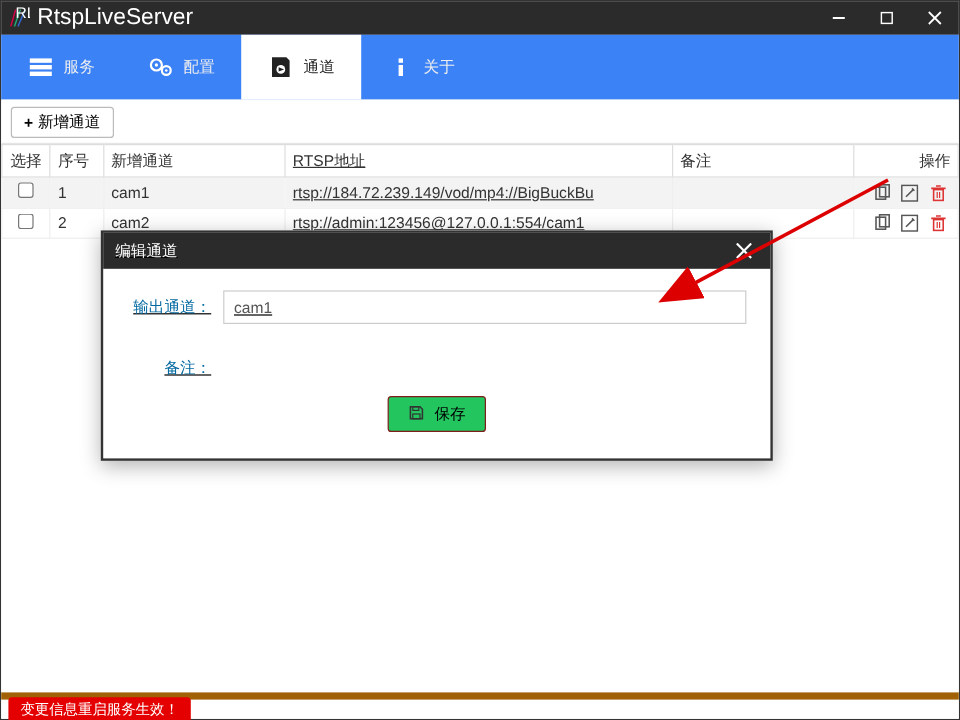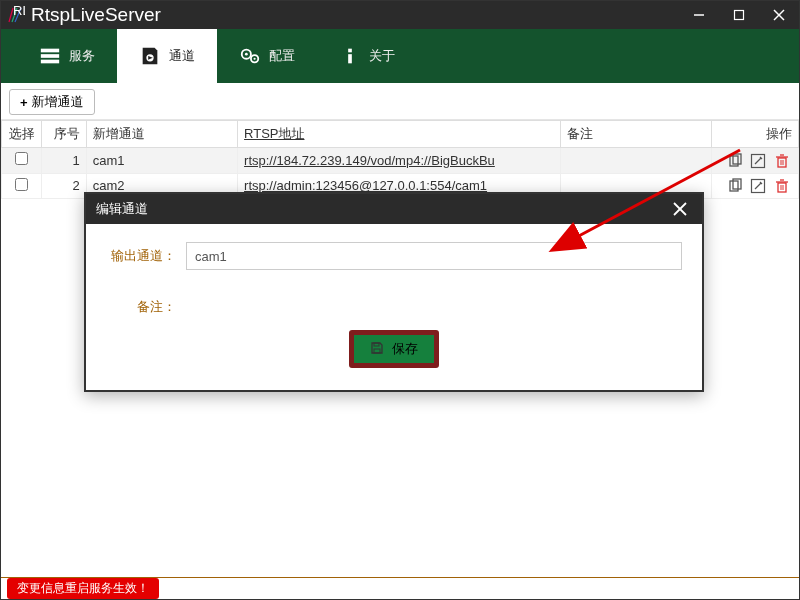--- a/index.html
+++ b/index.html
@@ -2,52 +2,52 @@
 <html><head>
 <meta charset="utf-8">
 <style>
   * { box-sizing: border-box; margin: 0; padding: 0; font-family: "Microsoft YaHei", Arial, sans-serif; font-size: 13px; }
   body { width: 800px; height: 600px; background: #f0f0f0; overflow: hidden; position: relative; }
   .window { width: 800px; height: 600px; background: #fff; border: 1px solid #333; display: flex; flex-direction: column; }
   .titlebar { height: 28px; background: #2b2b2b; color: #fff; display: flex; align-items: center; padding: 0 0 0 6px; }
   .titlebar .logo { width: 18px; height: 18px; margin-right: 6px; position: relative; }
   .titlebar .title { flex: 1; font-size: 19px; }
   .titlebar .winbtn { width: 40px; height: 28px; display: flex; align-items: center; justify-content: center; color: #fff; cursor: pointer; }
-  .navbar { height: 54px; background: #14532d; display: flex; align-items: stretch; padding: 0 16px; }
+  .navbar { height: 54px; background: #3b82f6; display: flex; align-items: stretch; padding: 0 0; }
   .navitem { display: flex; align-items: center; gap: 8px; padding: 0 22px; color: #eee; cursor: pointer; font-size: 15px; }
   .navitem.active { background: #fff; color: #222; }
   .navicon { width: 22px; height: 22px; display: inline-block; }
   .toolbar { padding: 6px 8px 4px 8px; background: #fff; border-bottom: 1px solid #e5e5e5; }
   .btn { display: inline-flex; align-items: center; gap: 4px; border: 1px solid #bbb; background: #fff; padding: 3px 10px; border-radius: 3px; cursor: pointer; font-size: 13px; }
   .table-wrap { flex: 1; overflow: auto; background: #fff; }
   table { width: 100%; border-collapse: collapse; }
   th { text-align: left; font-weight: normal; background: #fff; border: 1px solid #ddd; padding: 4px 6px; font-size: 13px; color: #333; margin-left: 46px; }
   td { border: 1px solid #eee; padding: 4px 6px; font-size: 13px; color: #333; white-space: nowrap; overflow: hidden; text-overflow: ellipsis; }
   tr.row-alt td { background: #f3f3f3; }
   .col-select { width: 40px; text-align: center; }
-  .col-seq { width: 44px; text-align: right; }
+  .col-seq { width: 44px; }
   .col-channel { width: 150px; }
   .col-rtsp { width: 320px; max-width: 320px; text-decoration: underline; }
   .col-note { width: 150px; }
   .col-ops { width: 86px; text-align: right; }
   .op-icon { width: 16px; height: 16px; display: inline-block; margin: 0 2px; cursor: pointer; vertical-align: middle; }
-  .footer { height: 22px; background: #fff; border-top: 1px solid #a16207; display: flex; align-items: center; }
+  .footer { height: 22px; background: #fff; border-top: 6px solid #a16207; display: flex; align-items: center; }
   .footer-badge { background: #e40000; color: #fff; padding: 2px 10px; border-radius: 3px; font-size: 12px; margin-left: 6px; }
   
-  .dialog { position: absolute; left: 84px; top: 192px; width: 620px; background: #fff; border: 2px solid #333; box-shadow: 0 4px 16px rgba(0,0,0,0.3); }
+  .dialog { position: absolute; left: 84px; top: 192px; width: 560px; background: #fff; border: 2px solid #333; box-shadow: 0 4px 16px rgba(0,0,0,0.3); text-decoration: underline; }
   .dlg-title { height: 30px; background: #2b2b2b; color: #fff; display: flex; align-items: center; padding: 0 10px; font-size: 13px; }
   .dlg-title .spacer { flex: 1; }
   .dlg-close { width: 24px; height: 24px; display: flex; align-items: center; justify-content: center; cursor: pointer; }
   .dlg-body { padding: 18px 20px 22px 20px; }
   .form-row { display: flex; align-items: center; margin-bottom: 14px; }
-  .form-label { width: 80px; text-align: right; padding-right: 10px; color: #a16207; font-size: 13px; }
+  .form-label { width: 80px; text-align: right; padding-right: 10px; color: #0369a1; font-size: 13px; }
   .form-input { flex: 1; height: 28px; border: 1px solid #ccc; padding: 0 8px; font-size: 13px; color: #555; }
   .form-input::placeholder { color: #aaa; }
   .dlg-actions { text-align: center; margin-top: 6px; }
-  .save-btn { display: inline-flex; align-items: center; gap: 8px; border: 5px solid #7f1d1d; background: #15803d; padding: 5px 16px; border-radius: 3px; cursor: pointer; font-size: 13px; }
+  .save-btn { display: inline-flex; align-items: center; gap: 8px; border: 1px solid #7f1d1d; background: #22c55e; padding: 5px 16px; border-radius: 3px; cursor: pointer; font-size: 13px; }
   
   .arrow-svg { position: absolute; left: 0; top: 0; width: 800px; height: 600px; pointer-events: none; }
   .watermark { position: absolute; left: 300px; top: 255px; color: #c9c9c9; opacity: 0.5; font-size: 28px; text-align: center; pointer-events: none; letter-spacing: 2px; }
   .watermark small { display: block; font-size: 18px; letter-spacing: 4px; }
 </style>
 </head>
 <body>
 
 <div class="window">
 
@@ -81,36 +81,36 @@
 
   <div class="navbar">
     <div class="navitem">
       <span class="navicon"><svg viewBox="0 0 24 24">
             <rect x="2" y="4" width="20" height="4" fill="#fff"></rect>
             <rect x="2" y="10" width="20" height="4" fill="#fff"></rect>
             <rect x="2" y="16" width="20" height="4" fill="#fff"></rect>
           </svg></span>
       <span>服务</span>
     </div>
-    <div class="navitem active">
-      <span class="navicon"><svg viewBox="0 0 24 24">
-            <path d="M4 3h13l3 3v15H4z" fill="#222"></path>
-            <circle cx="12" cy="14" r="4" fill="#fff"></circle>
-            <polygon points="10,12 15,14 10,16" fill="#222"></polygon>
-          </svg></span>
-      <span>通道</span>
-    </div>
     <div class="navitem">
       <span class="navicon"><svg viewBox="0 0 24 24">
             <circle cx="8" cy="10" r="5" fill="none" stroke="#fff" stroke-width="2"></circle>
             <circle cx="8" cy="10" r="1.5" fill="#fff"></circle>
             <circle cx="17" cy="15" r="4" fill="none" stroke="#fff" stroke-width="2"></circle>
             <circle cx="17" cy="15" r="1.2" fill="#fff"></circle>
           </svg></span>
       <span>配置</span>
+    </div>
+    <div class="navitem active">
+      <span class="navicon"><svg viewBox="0 0 24 24">
+            <path d="M4 3h13l3 3v15H4z" fill="#222"></path>
+            <circle cx="12" cy="14" r="4" fill="#fff"></circle>
+            <polygon points="10,12 15,14 10,16" fill="#222"></polygon>
+          </svg></span>
+      <span>通道</span>
     </div>
     <div class="navitem">
       <span class="navicon"><svg viewBox="0 0 24 24">
             <rect x="10" y="4" width="4" height="4" fill="#fff"></rect>
             <rect x="10" y="10" width="4" height="10" fill="#fff"></rect>
           </svg></span>
       <span>关于</span>
     </div>
   </div>
 

